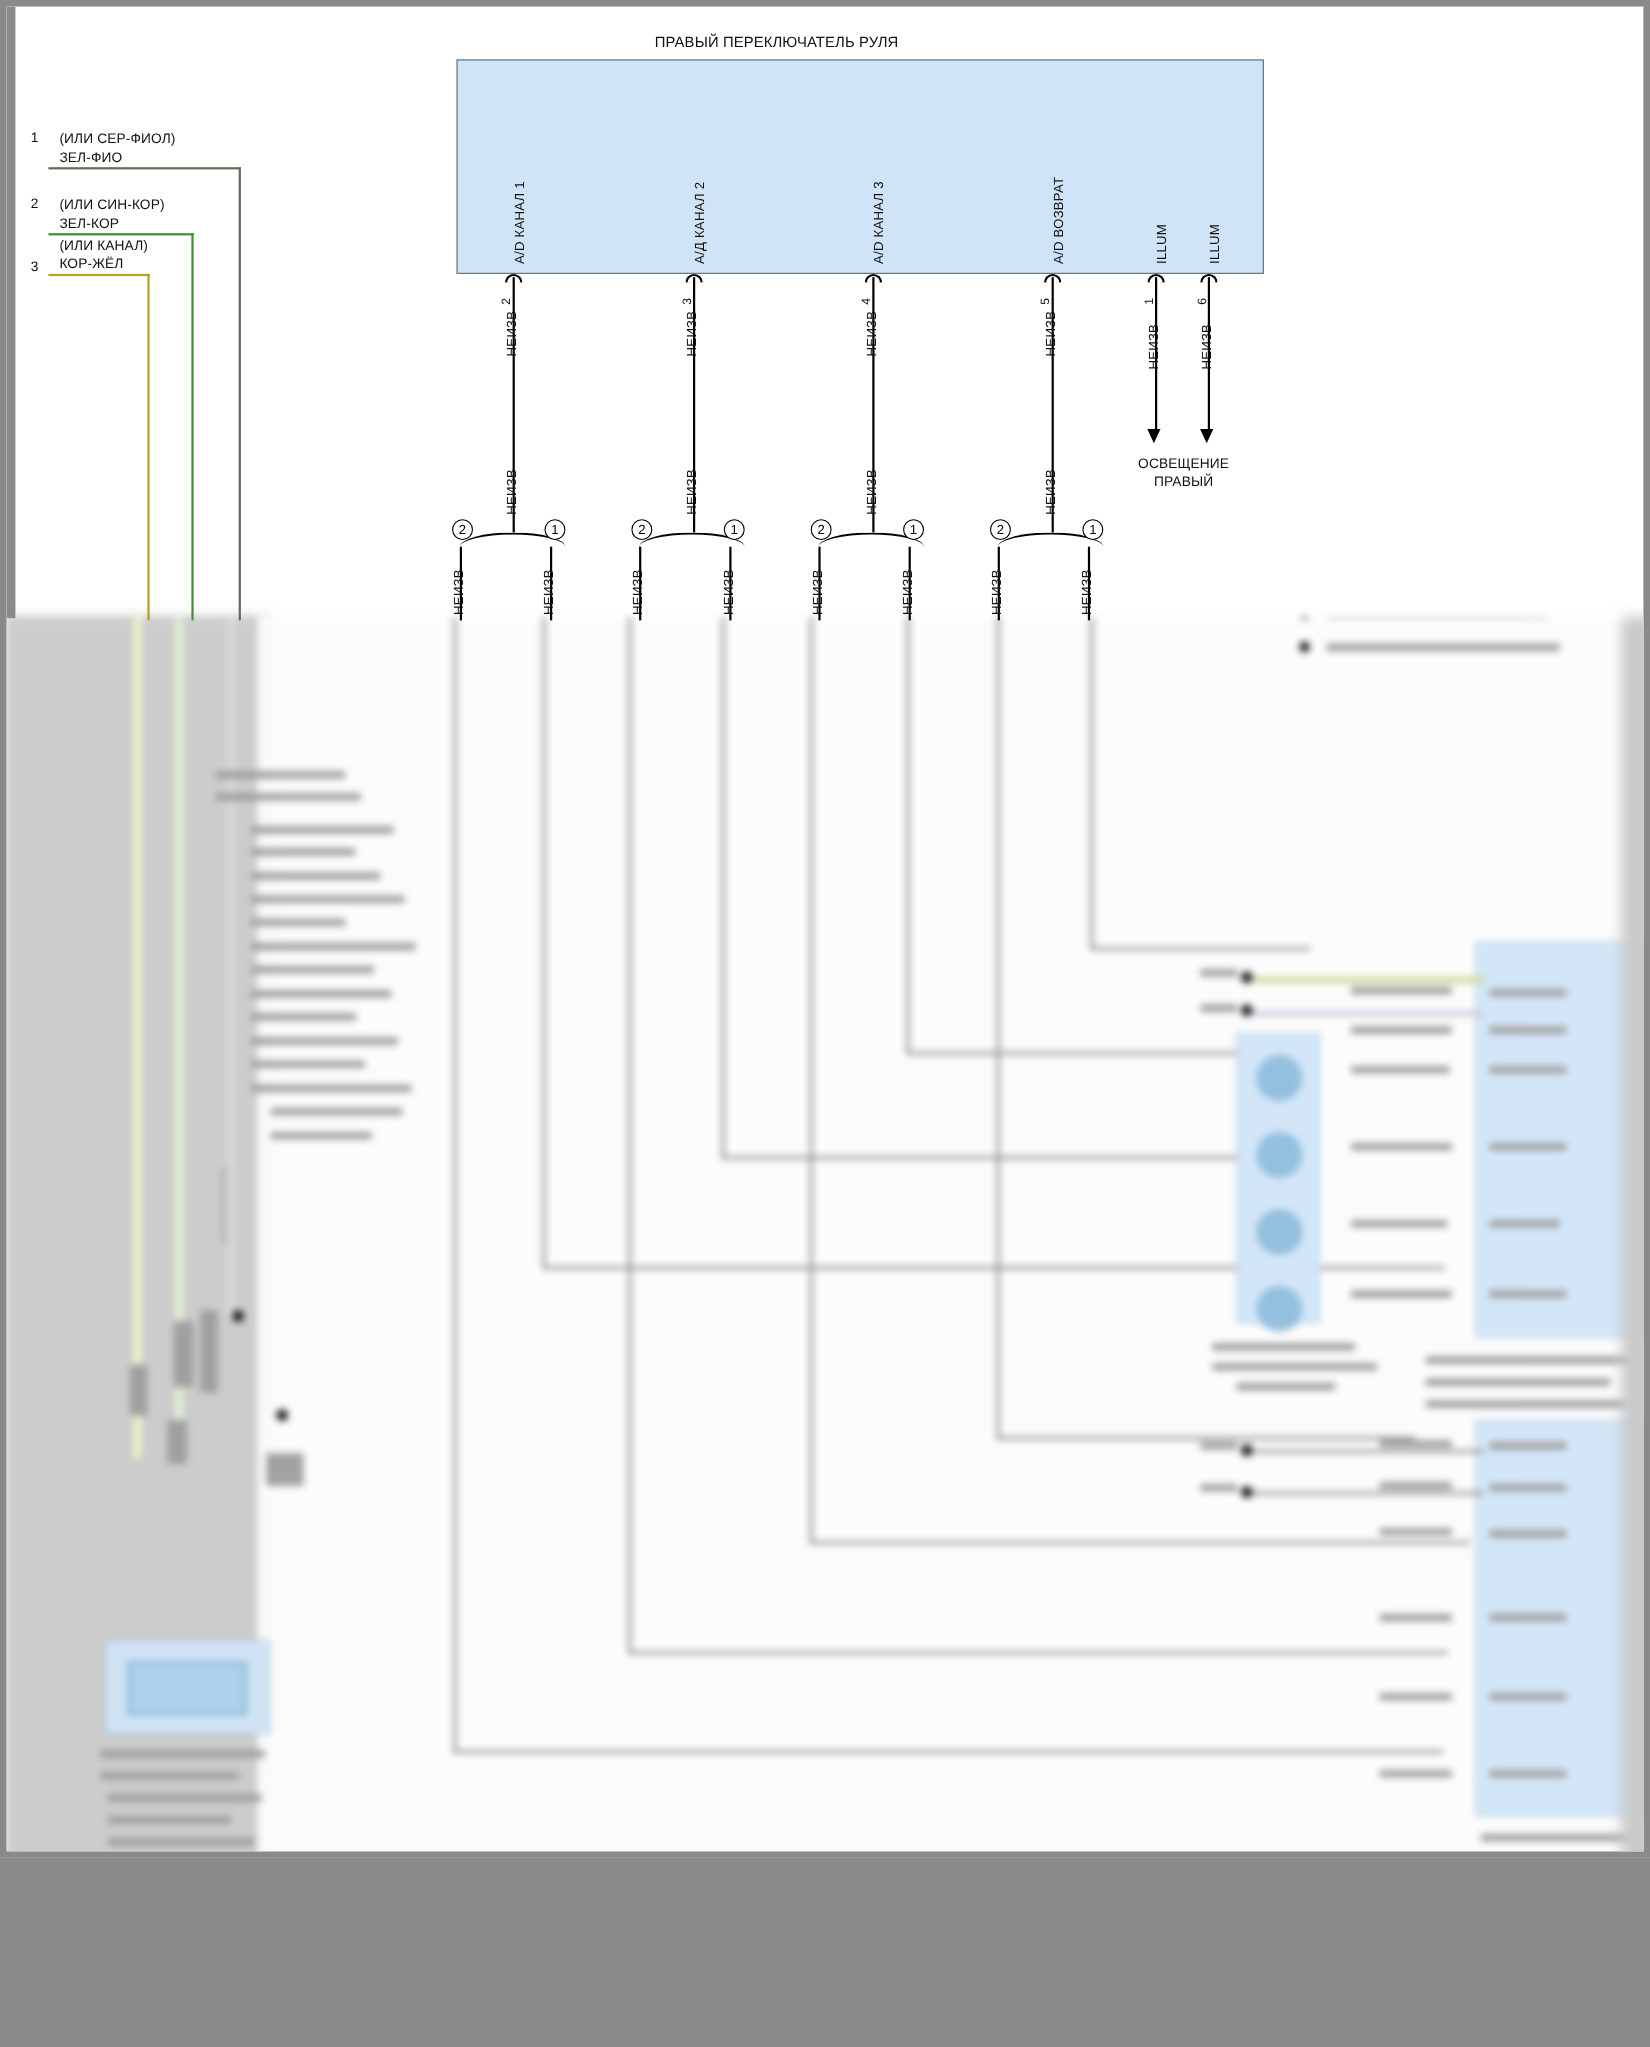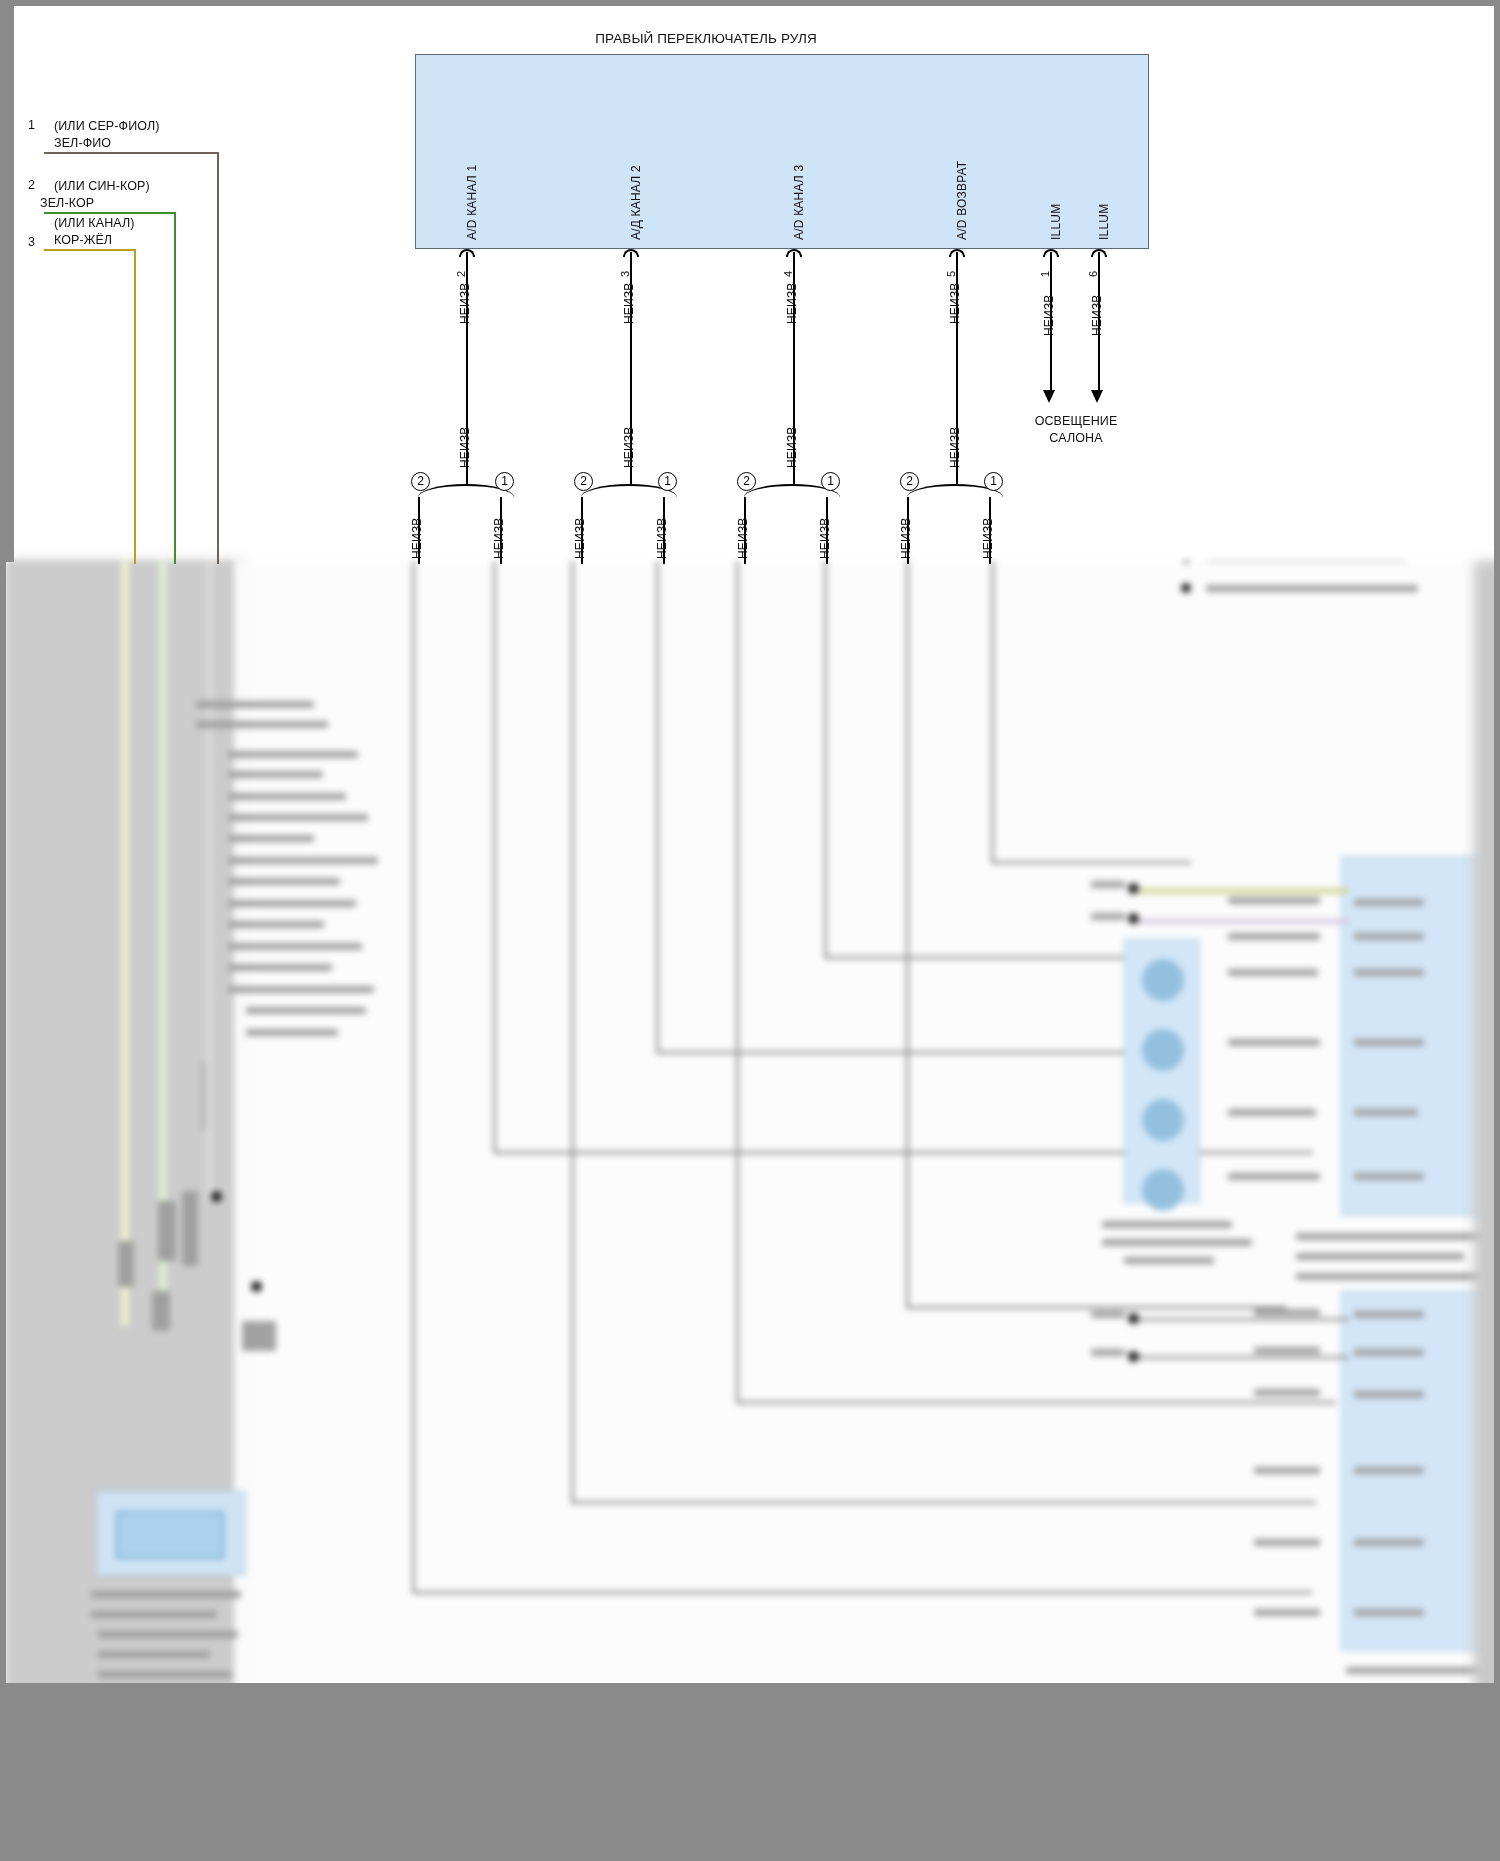--- a/index.html
+++ b/index.html
@@ -310,21 +310,21 @@
 
     <div class="wv blk" style="left:1044px;top:246px;height:140px;"></div>
     <div class="arrow-d" style="left:1037px;top:384px;"></div>
     <div class="vert" style="left:1036px;top:330px;">НЕИЗВ</div>
 
     <div class="wv blk" style="left:1092px;top:246px;height:140px;"></div>
     <div class="arrow-d" style="left:1085px;top:384px;"></div>
     <div class="vert" style="left:1084px;top:330px;">НЕИЗВ</div>
 
     <div class="t ctr" style="left:990px;top:408px;width:160px;">ОСВЕЩЕНИЕ</div>
-    <div class="t ctr" style="left:990px;top:425px;width:160px;">САЛОНА</div>
+    <div class="t ctr" style="left:990px;top:425px;width:160px;">ПРАВЫЙ</div>
 
     <div class="brk" style="left:412px;top:478px;width:96px;"></div>
     <div class="cnum" style="left:405px;top:466px;">2</div>
     <div class="cnum" style="left:489px;top:466px;">1</div>
     <div class="wv blk" style="left:412px;top:491px;height:67px;"></div>
     <div class="wv blk" style="left:494px;top:491px;height:67px;"></div>
     <div class="vert" style="left:404px;top:553px;">НЕИЗВ</div>
     <div class="vert" style="left:486px;top:553px;">НЕИЗВ</div>
 
     <div class="brk" style="left:575px;top:478px;width:96px;"></div>
@@ -352,21 +352,21 @@
     <div class="vert" style="left:975px;top:553px;">НЕИЗВ</div>
 
     <div class="t" style="left:22px;top:112px;">1</div>
     <div class="t" style="left:48px;top:113px;">(ИЛИ СЕР-ФИОЛ)</div>
     <div class="t" style="left:48px;top:130px;">ЗЕЛ-ФИО</div>
     <div class="wh" style="left:38px;top:146px;width:175px;border-width:2.4px;border-color:#6f6357;"></div>
     <div class="wv" style="left:211px;top:146px;height:412px;border-width:2.4px;border-color:#6f6357;"></div>
 
     <div class="t" style="left:22px;top:172px;">2</div>
     <div class="t" style="left:48px;top:173px;">(ИЛИ СИН-КОР)</div>
-    <div class="t" style="left:34px;top:190px;">ЗЕЛ-КОР</div>
+    <div class="t" style="left:48px;top:190px;">ЗЕЛ-КОР</div>
     <div class="wh" style="left:38px;top:206px;width:132px;border-width:2.4px;border-color:#3f8f2e;"></div>
     <div class="wv" style="left:168px;top:206px;height:352px;border-width:2.4px;border-color:#3f8f2e;"></div>
 
     <div class="t" style="left:22px;top:229px;">3</div>
     <div class="t" style="left:48px;top:210px;">(ИЛИ КАНАЛ)</div>
     <div class="t" style="left:48px;top:227px;">КОР-ЖЁЛ</div>
     <div class="wh" style="left:38px;top:243px;width:92px;border-width:2.4px;border-color:#b8a020;"></div>
     <div class="wv" style="left:128px;top:243px;height:315px;border-width:2.4px;border-color:#b8a020;"></div>
 
     <div class="abs" style="left:0;top:0;width:8px;height:556px;background:#8a8a8a;"></div>

